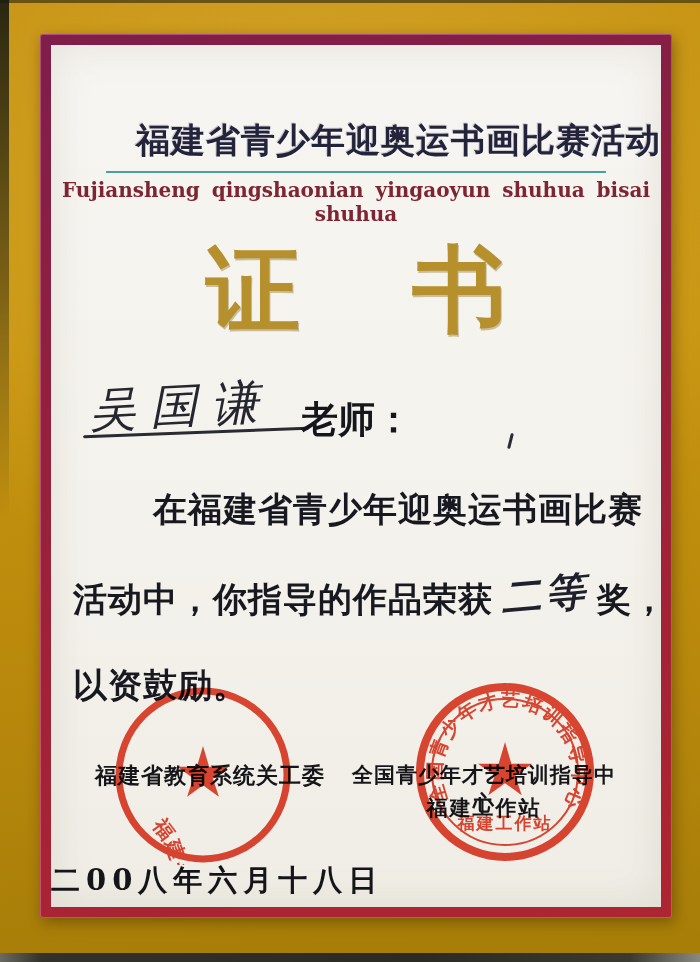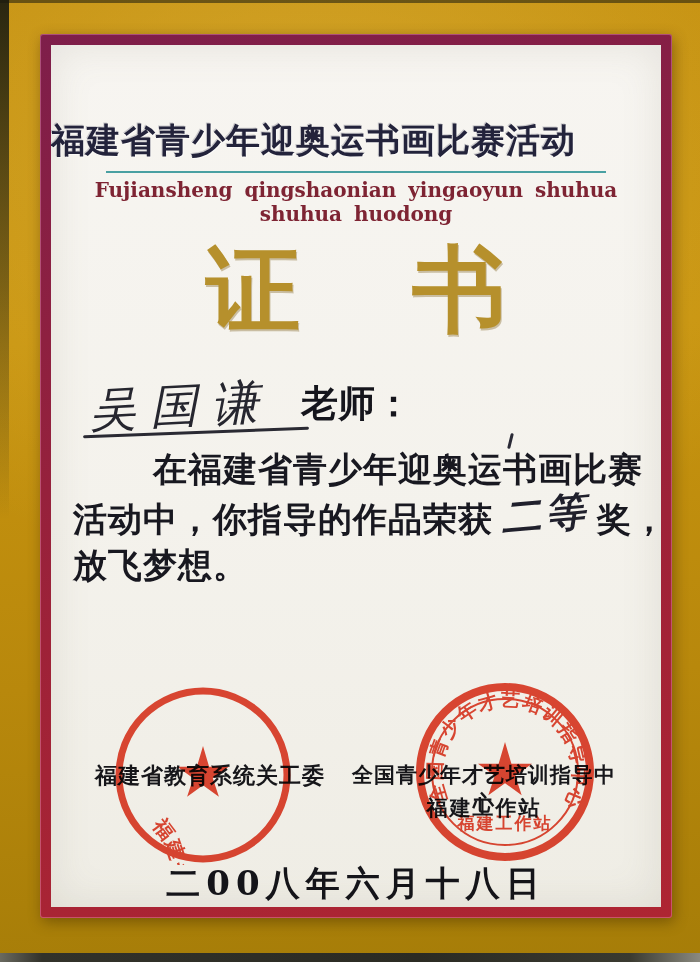--- a/index.html
+++ b/index.html
@@ -23,21 +23,21 @@
     box-shadow:2px 4px 14px rgba(60,40,0,.45), inset 0 0 0 1px rgba(255,170,215,.35);
   }
   .paper{
     position:relative;width:100%;height:100%;overflow:hidden;
     background:linear-gradient(180deg,#F7F5F1 0%,#F4F2EC 55%,#EFEDE5 100%);
     box-shadow:inset 0 0 40px rgba(120,110,90,.14);
     color:#1A1A22;
   }
 
   .cert-title{
-    position:absolute;top:73px;left:0;width:100%;text-align:left;
+    position:absolute;top:73px;left:0;width:100%;text-align:right;
     font-size:34px;font-weight:bold;color:#23233B;letter-spacing:1px;
     text-shadow:1px 1px 0 rgba(255,255,255,.55), -1px -1px 0 rgba(0,0,40,.18);
   }
   .title-rule{position:absolute;top:126px;left:55px;width:500px;height:2px;background:#49A0A2;}
   .pinyin{
     position:absolute;top:133px;left:0;width:100%;text-align:center;
     font-family:"DejaVu Serif",serif;font-size:20px;font-weight:bold;color:#7E2433;word-spacing:5px;
   }
 
   .hero-row{
@@ -50,30 +50,30 @@
   }
 
   .salutation-row{position:absolute;top:330px;left:38px;width:540px;height:72px;}
   .hand-name{
     display:inline-block;font-family:"DejaVu Serif",serif;font-style:italic;font-size:47px;
     color:#26262F;transform:rotate(-3deg);letter-spacing:14px;
   }
   .name-underline{position:absolute;left:-6px;top:56px;width:226px;height:3px;background:#2A2A33;
     transform:rotate(-2.2deg);border-radius:2px;}
   .salutation-label{
-    position:absolute;left:212px;top:4px;font-size:37px;font-weight:bold;
+    position:absolute;left:212px;top:20px;font-size:37px;font-weight:bold;
     font-family:"DejaVu Serif",serif;color:#15151C;
   }
 
   .body-text{
     position:absolute;top:400px;left:22px;width:568px;
     font-family:"DejaVu Serif",serif;font-size:34px;font-weight:bold;
     color:#181820;letter-spacing:1px;
   }
-  .body-line{height:48px;line-height:48px;white-space:nowrap;}
+  .body-line{height:48px;line-height:48px;white-space:nowrap;margin-top:40px;}
   .indent{padding-left:80px;}
   .hand-inline{
     display:inline-block;font-style:italic;font-size:40px;font-weight:bold;color:#20202C;
     transform:rotate(-5deg) translateY(-3px);margin:0 8px;letter-spacing:4px;
   }
   .pen-tick{position:absolute;left:436px;top:-12px;width:3px;height:16px;background:#2A2A36;
     transform:rotate(14deg);border-radius:2px;}
 
   .org-left{
     position:absolute;left:44px;top:716px;
@@ -86,55 +86,55 @@
   .org-right-2{
     position:absolute;left:292px;top:749px;width:282px;text-align:center;
     font-family:"DejaVu Serif",serif;font-size:21px;font-weight:bold;color:#16161A;letter-spacing:2px;
   }
 
   .stamp{position:absolute;mix-blend-mode:multiply;opacity:.93;}
   .stamp-left{left:62px;top:640px;}
   .stamp-right{left:364px;top:637px;}
 
   .cert-date{
-    position:absolute;top:816px;left:0;width:100%;text-align:center;
-    font-family:"DejaVu Serif",serif;font-size:34px;font-weight:bold;color:#141419;letter-spacing:6px;
+    position:absolute;top:816px;left:0;width:100%;text-align:left;
+    font-family:"DejaVu Serif",serif;font-size:29px;font-weight:bold;color:#141419;letter-spacing:6px;
   }
 </style>
 </head>
 <body>
 
 <div id="stage">
   <div class="edge-left"></div>
   <div class="edge-top"></div>
   <div class="edge-bottom"></div>
 
   <div class="cert-frame">
     <div class="paper">
 
       <div class="cert-title">福建省青少年迎奥运书画比赛活动</div>
       <div class="title-rule"></div>
-      <div class="pinyin">Fujiansheng qingshaonian yingaoyun shuhua shuhua huodong</div>
+      <div class="pinyin">Fujiansheng qingshaonian yingaoyun shuhua bisai shuhua</div>
 
       <div class="hero-row">
         <span class="hero-char">证</span>
         <span class="hero-char">书</span>
       </div>
 
       <div class="salutation-row">
         <span class="hand-name">吴国谦</span>
         <div class="name-underline"></div>
         <span class="salutation-label">老师：</span>
       </div>
 
       <div class="body-text">
         <div class="pen-tick"></div>
         <div class="body-line indent">在福建省青少年迎奥运书画比赛</div>
         <div class="body-line"><span>活动中，你指导的作品荣获</span><span class="hand-inline">二等</span><span>奖，</span></div>
-        <div class="body-line">放飞梦想。</div>
+        <div class="body-line">以资鼓励。</div>
       </div>
 
       <div class="org-left">福建省教育系统关工委</div>
       <div class="org-right-1">全国青少年才艺培训指导中心</div>
       <div class="org-right-2">福建工作站</div>
 
       <svg class="stamp stamp-left" width="180" height="180" viewBox="0 0 180 180">
         <circle cx="90" cy="90" r="84" fill="none" stroke="#E23B25" stroke-width="7"></circle>
         <path id="lring" d="M 39.1,140.9 A 72,72 0 1 1 38.6,140.4" fill="none"></path>
         <text font-size="20" font-weight="bold" fill="#E23B25" letter-spacing="1">

